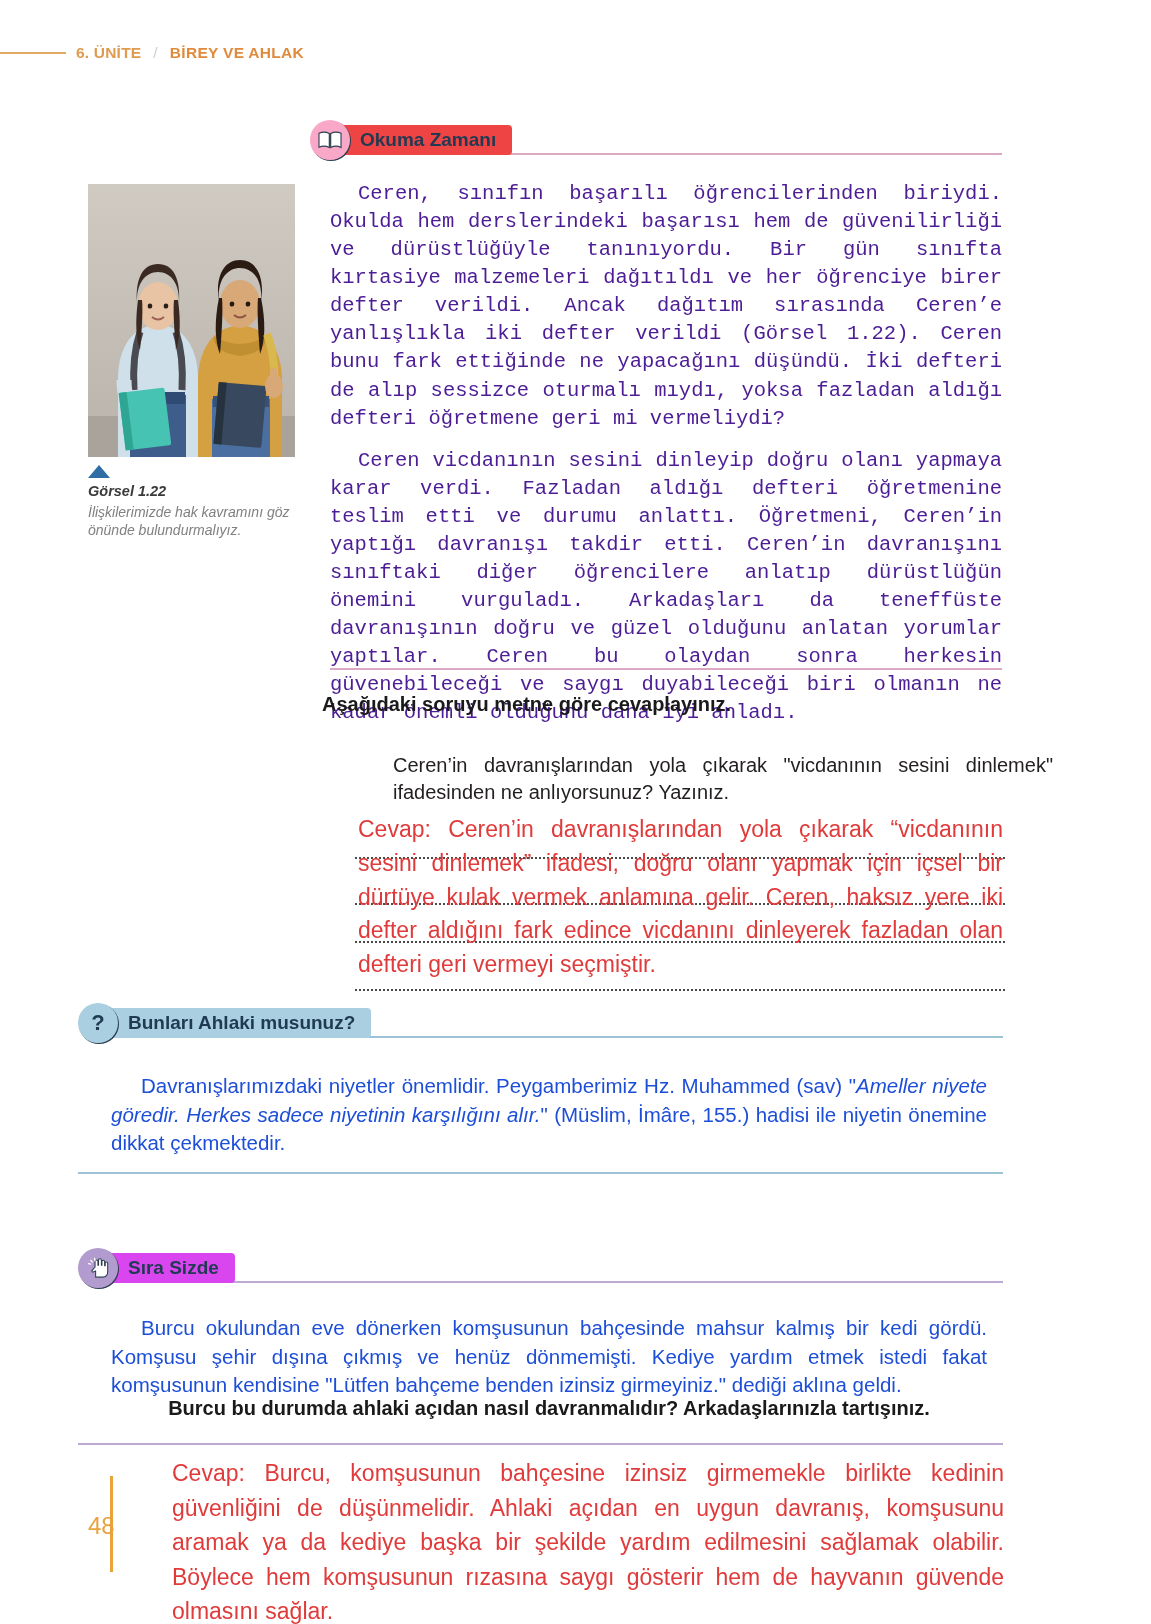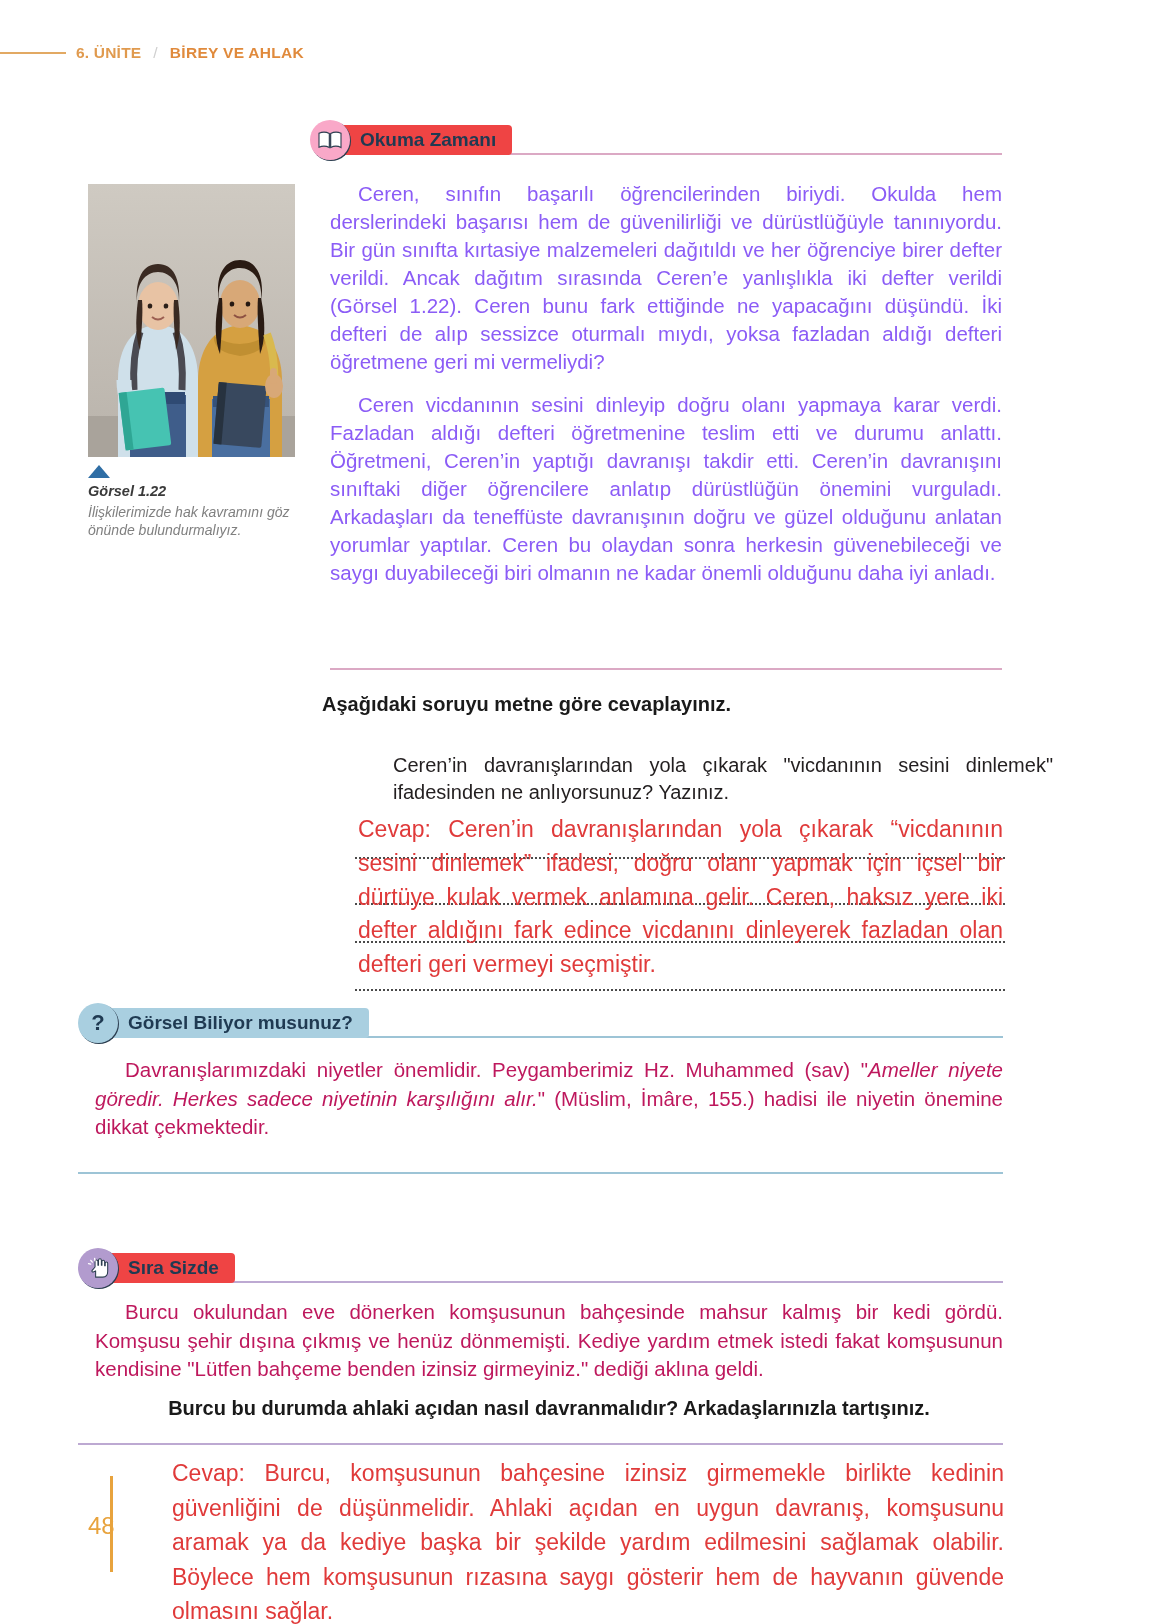--- a/index.html
+++ b/index.html
@@ -48,21 +48,21 @@
   }
 
   
   .ico-pink { background:#f9a8c8; }
   .pill-pink{ background:#ef4444; }
   
   .ico-blue { background:#a9cfe0; }
   .pill-blue{ background:#a9cfe0; }
   
   .ico-purp { background:#b29bce; }
-  .pill-purp{ background:#ef4444; }
+  .pill-purp{ background:#d946ef; }
 
   
   .figure { position:absolute; left:88px; top:184px; width:246px; }
   .photo {
     width:207px; height:273px; overflow:hidden; position:relative;
     background:#d8d3cc;
   }
   .photo svg { display:block; }
   .fig-tri {
     width:0;height:0;border-left:11px solid transparent;
@@ -77,22 +77,23 @@
     font-size:14px; font-style:italic; color:#808080; line-height:1.35;
     margin-top:1px;
   }
 
   
   .col { position:absolute; left:330px; width:672px; }
   p.body {
     margin:0 0 2px 0;
     font-size:20.5px; line-height:1.37;
     text-align:justify; text-indent:28px;
-    color:#8b5cf6;
+    color:#4c1d95;
     hyphens:manual;
+    font-family:Liberation Mono, monospace;
   }
   .src {
     font-size:15.5px; color:#6d6d6d; margin-top:10px; padding-left:16px;
   }
 
   .divider-pink { height:1.6px; background:#dba9c4; }
   .divider-blue { height:1.6px; background:#9dc4d6; }
   .divider-purp { height:1.6px; background:#bda9d2; }
 
   .q-head {
@@ -110,22 +111,22 @@
   .answer.ans2 { line-height:1.5; }
 
   .dots {
     border-bottom:2.2px dotted #4a4a4a;
     height:0;
   }
 
   
   .wide { position:absolute; left:95px; width:908px; }
   p.wide-body {
-    margin:0; font-size:20.5px; line-height:1.4;
-    text-align:justify; text-indent:30px; color:#be185d;
+    margin:16px; font-size:20.5px; line-height:1.4;
+    text-align:justify; text-indent:30px; color:#1d4ed8;
   }
   .ital { font-style:italic; }
 
   .bold-q { font-weight:bold; font-size:20px; color:#1a1a1a; text-align:center; }
 
   
   .pagenum {
     position:absolute; left:85px; bottom:72px;
     display:flex; align-items:center; gap:10px;
   }
@@ -236,21 +237,21 @@
 <div class="dots" style="position:absolute; left:355px; width:650px; top:941px;"></div>
 <div class="dots" style="position:absolute; left:355px; width:650px; top:989px;"></div>
 
 <div class="answer" style="position:absolute; left:358px; top:813px; width:645px;">Cevap: Ceren’in davranışlarından yola çıkarak “vicdanının sesini dinlemek” ifadesi, doğru olanı yapmak için içsel bir dürtüye kulak vermek anlamına gelir. Ceren, haksız yere iki defter aldığını fark edince vicdanını dinleyerek fazladan olan defteri geri vermeyi seçmiştir.</div>
 
 <div class="badge-row" style="left:78px; top:1003px; width:925px;">
   <div class="badge-line" style="background:#9dc4d6; top:33px; left:30px;"></div>
   <div class="badge-ico ico-blue">
     <span style="font-size:22px; font-weight:bold; color:#1f3a52; line-height:1;">?</span>
   </div>
-  <div class="badge-pill pill-blue">Görsel Biliyor musunuz?</div>
+  <div class="badge-pill pill-blue">Bunları Ahlaki musunuz?</div>
 </div>
 
 <div class="wide" style="top:1056px;">
   <p class="wide-body"><span>Davranışlarımızdaki niyetler önemlidir. Peygamberimiz Hz. Muhammed (sav) "</span><span class="ital">Ameller niyete göredir. Herkes sadece niyetinin karşılığını alır.</span><span>" (Müslim, İmâre, 155.) hadisi ile niyetin önemine dikkat çekmektedir.</span></p>
 </div>
 
 <div class="divider-blue" style="position:absolute; left:78px; width:925px; top:1172px;"></div>
 
 <div class="badge-row" style="left:78px; top:1248px; width:925px;">
   <div class="badge-line" style="background:#bda9d2; top:33px; left:30px;"></div>

